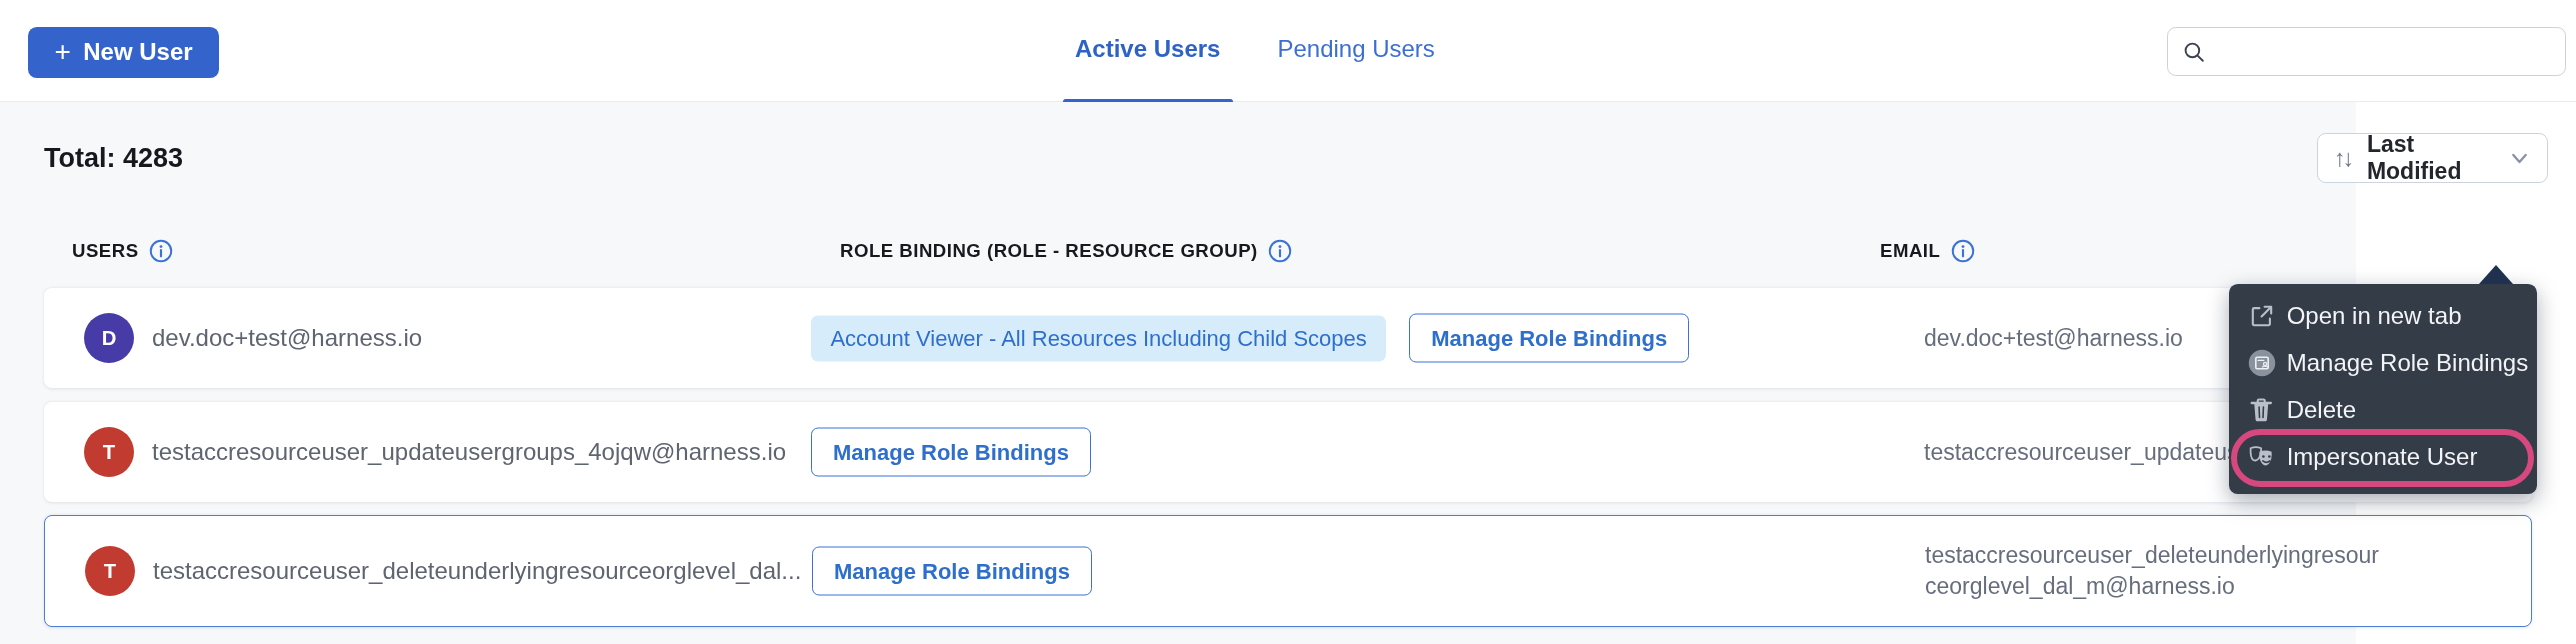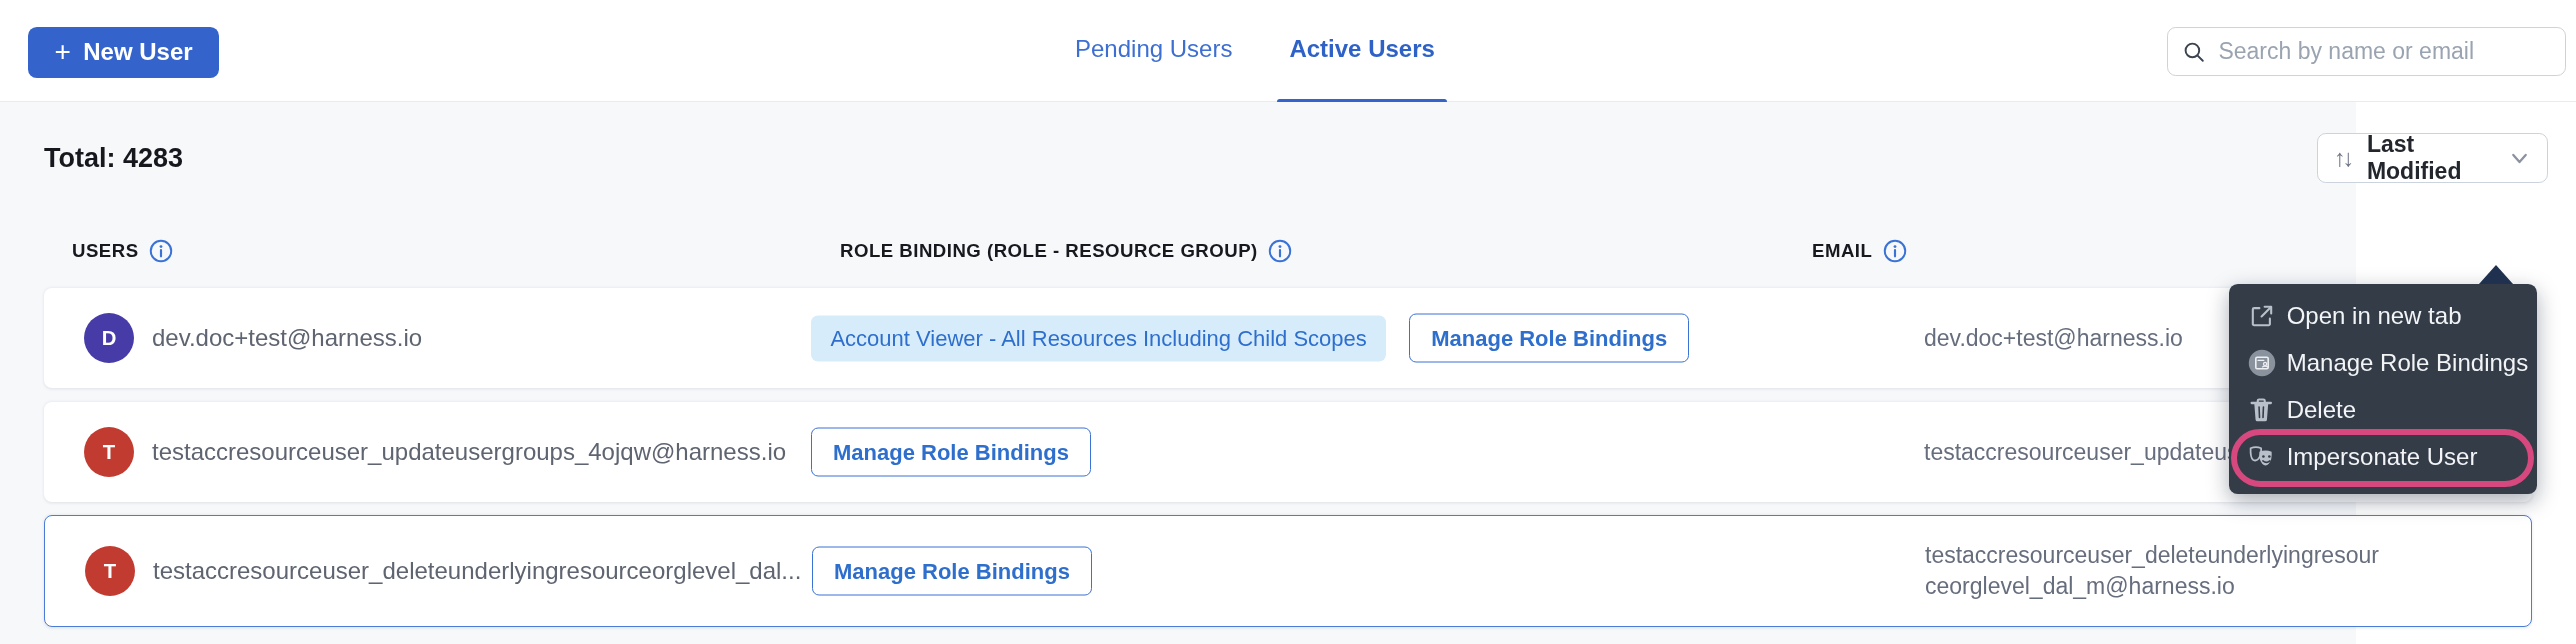--- a/index.html
+++ b/index.html
@@ -29,21 +29,21 @@
 
   .sort-select { position:absolute; left:2317px; top:31px; width:231px; height:50px; background:#ffffff; border:1.8px solid #ccd3dc;
     border-radius:8.8px; display:flex; align-items:center; padding:0 16px; gap:12.4px; cursor:pointer; }
   .sort-select .updown { font-size:24px; color:#6d7584; letter-spacing:-3.5px; }
   .sort-select .sort-label { font-size:23px; font-weight:bold; color:#23262d; flex:1; text-align:left; padding-left:3.5px; }
 
   .col-headers { position:absolute; left:0; top:137px; width:2576px; height:26.5px; }
   .col-head { position:absolute; display:flex; align-items:center; gap:10.6px; font-size:18.6px; font-weight:bold; color:#17191e; letter-spacing:0.5px; }
   .col-head.users { left:72px; }
   .col-head.role  { left:840px; }
-  .col-head.email { left:1812px; }
+  .col-head.email { left:1880px; }
 
   .info-icon { width:24px; height:24px; flex:0 0 auto; }
 
   
   .card { position:absolute; left:44px; width:2488px; background:#ffffff; border-radius:8px;
     box-shadow:0 0.9px 3.5px rgba(20,30,60,0.10); }
   .card.r1 { top:186px; height:100px; }
   .card.r2 { top:300px; height:100px; }
   .card.r3 { top:413px; height:112px; border:1.8px solid #4b7cd6; }
 
@@ -81,35 +81,34 @@
 
 <div class="screen">
 
   <div class="topbar">
     <button class="btn-new-user">
       <span class="plus">+</span>
       <span>New User</span>
     </button>
 
     <div class="tabs">
-      <div class="tab">
-        <span>Pending Users</span>
-      </div>
       <div class="tab active">
         <span>Active Users</span>
         <span class="underline"></span>
+      </div>
+      <div class="tab">
+        <span>Pending Users</span>
       </div>
     </div>
 
     <div class="search-box">
       <svg class="info-icon" width="26.5" height="26.5" viewBox="0 0 30 30">
         <circle cx="13" cy="13" r="8.5" fill="none" stroke="#3c4350" stroke-width="2.4"></circle>
         <line x1="19.5" y1="19.5" x2="26" y2="26" stroke="#3c4350" stroke-width="2.4" stroke-linecap="round"></line>
       </svg>
-      <input type="text" placeholder="Search by name or email" style="">
     </div>
   </div>
 
   <div class="content">
     <div class="total">Total: 4283</div>
 
     <div class="sort-select">
       <span class="updown">↑↓</span>
       <span class="sort-label">Last Modified</span>
       <svg width="23" height="23" viewBox="0 0 26 26">

